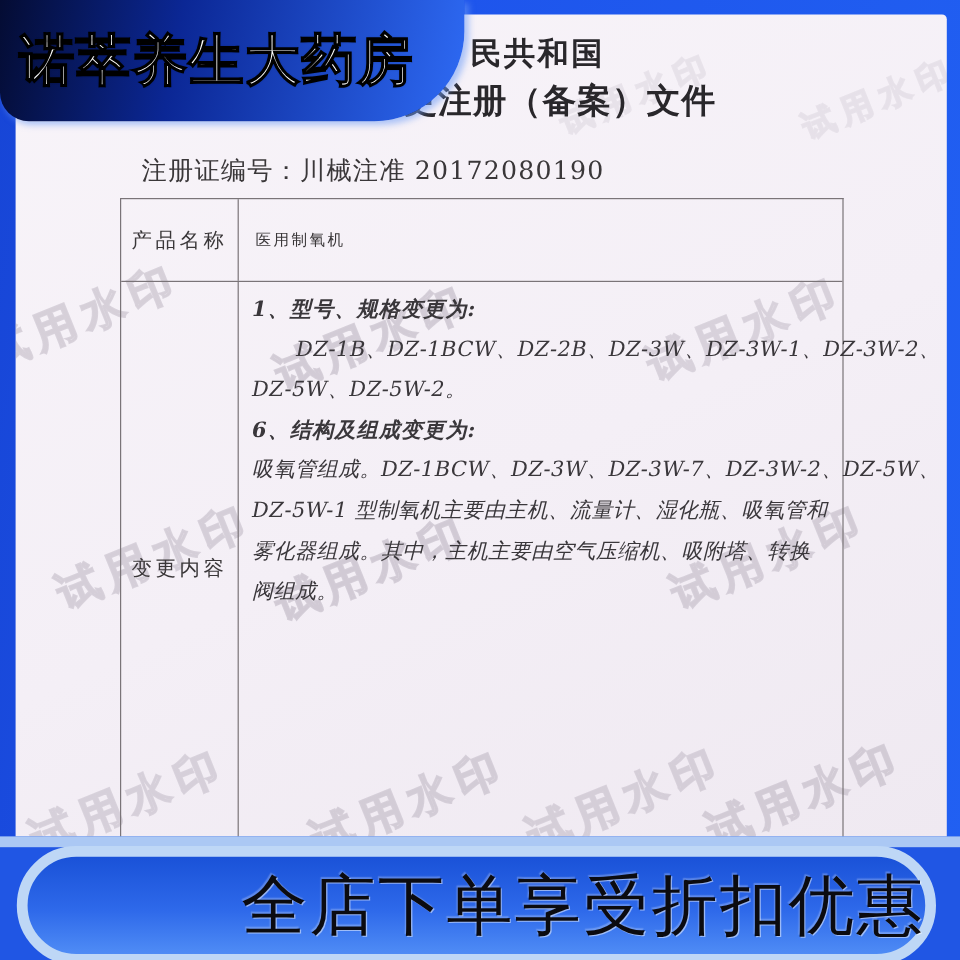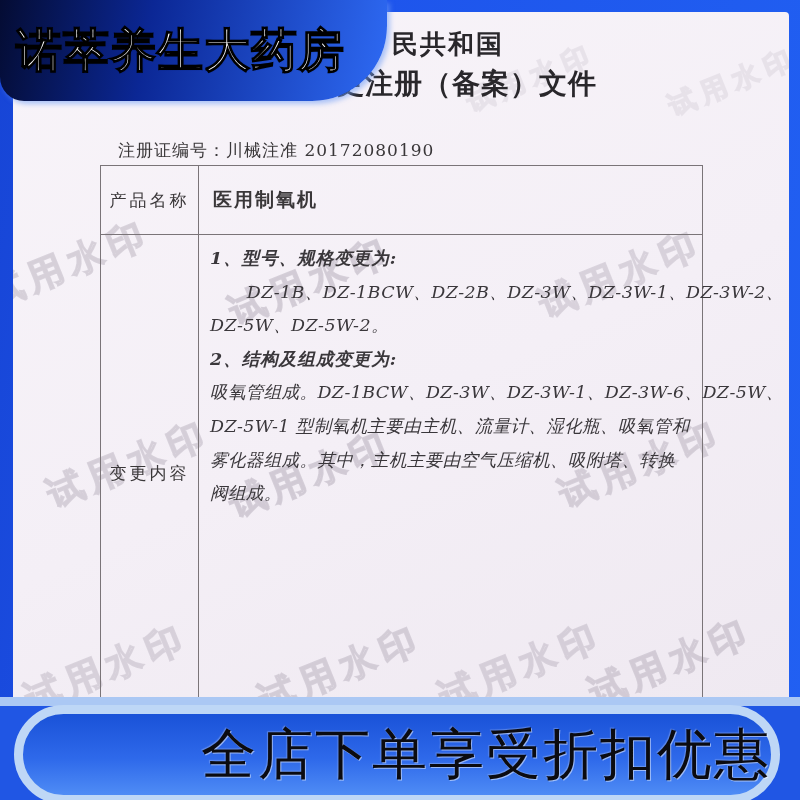--- a/index.html
+++ b/index.html
@@ -15,33 +15,33 @@
       font-size:36px;letter-spacing:7px;color:rgba(168,158,173,0.14);
       -webkit-text-stroke:1.5px rgba(150,140,156,0.55);
       transform:rotate(-22deg);white-space:nowrap;pointer-events:none;}
 
   .doc-title1{position:absolute;left:379px;top:15px;z-index:2;
       font-family:"DejaVu Sans",sans-serif;font-weight:bold;font-size:26px;
       letter-spacing:2px;color:#29272b;white-space:nowrap;}
   .doc-title2{position:absolute;left:323px;top:53px;z-index:2;
       font-family:"DejaVu Sans",sans-serif;font-weight:bold;font-size:28px;
       letter-spacing:1px;color:#29272b;white-space:nowrap;}
-  .reg-line{position:absolute;left:105px;top:127px;z-index:2;font-size:17px;
+  .reg-line{position:absolute;left:105px;top:116px;z-index:2;font-size:21px;
       color:#3a3739;letter-spacing:1px;white-space:nowrap;text-align:center;}
 
   
   .doc-table{position:absolute;left:87px;top:153px;width:603px;height:545px;z-index:2;
       border:1px solid #7a7478;border-bottom:none;box-sizing:border-box;}
   .t-row1{display:flex;height:69px;border-bottom:1px solid #7a7478;box-sizing:border-box;}
   .t-row2{display:flex;height:476px;box-sizing:border-box;}
   .t-hcell{width:98px;flex:0 0 98px;border-right:1px solid #7a7478;box-sizing:border-box;
       display:flex;align-items:center;justify-content:center;
       font-size:17px;letter-spacing:3px;color:#3a3739;}
   .t-vcell{flex:1;display:flex;align-items:center;box-sizing:border-box;
-      padding-left:14px;font-size:19px;letter-spacing:2px;color:#3a3739;font-weight:bold;}
+      padding-left:14px;font-size:13px;letter-spacing:2px;color:#3a3739;}
   .t-content{flex:1;box-sizing:border-box;padding:7px 2px 0 11px;
       font-size:17.5px;line-height:33.6px;color:#3a373b;font-style:italic;}
   .line{white-space:nowrap;letter-spacing:0.4px;}
   .line.indent{text-indent:2.1em;text-align:right;}
   .seg-bold{font-weight:bold;letter-spacing:1px;}
 
   
   .store-banner{position:absolute;left:0;top:0;width:387px;height:101px;z-index:6;
       background:linear-gradient(100deg,#040c33 0%,#0b2795 38%,#2e6af4 100%);
       border-radius:0 0 75px 24px;display:flex;align-items:center;
@@ -95,22 +95,22 @@
       <div class="t-row1">
         <div class="t-hcell">产品名称</div>
         <div class="t-vcell">医用制氧机</div>
       </div>
       <div class="t-row2">
         <div class="t-hcell">变更内容</div>
         <div class="t-content" id="change-lines">
             <div class="line"><span class="seg-bold">1、型号、规格变更为:</span></div>
             <div class="line indent"><span>DZ-1B、DZ-1BCW、DZ-2B、DZ-3W、DZ-3W-1、DZ-3W-2、</span></div>
             <div class="line"><span>DZ-5W、DZ-5W-2。</span></div>
-            <div class="line"><span class="seg-bold">2、结构及组成变更为:</span></div>
-            <div class="line"><span>吸氧管组成。DZ-1BCW、DZ-3W、DZ-3W-1、DZ-3W-6、DZ-5W、</span></div>
+            <div class="line"><span class="seg-bold">6、结构及组成变更为:</span></div>
+            <div class="line"><span>吸氧管组成。DZ-1BCW、DZ-3W、DZ-3W-7、DZ-3W-2、DZ-5W、</span></div>
             <div class="line"><span>DZ-5W-1 型制氧机主要由主机、流量计、湿化瓶、吸氧管和</span></div>
             <div class="line"><span>雾化器组成。其中，主机主要由空气压缩机、吸附塔、转换</span></div>
             <div class="line"><span>阀组成。</span></div>
           </div>
       </div>
     </div>
   </div>
 
   <div class="store-banner">
     <span class="store-text">诺萃养生大药房</span>

